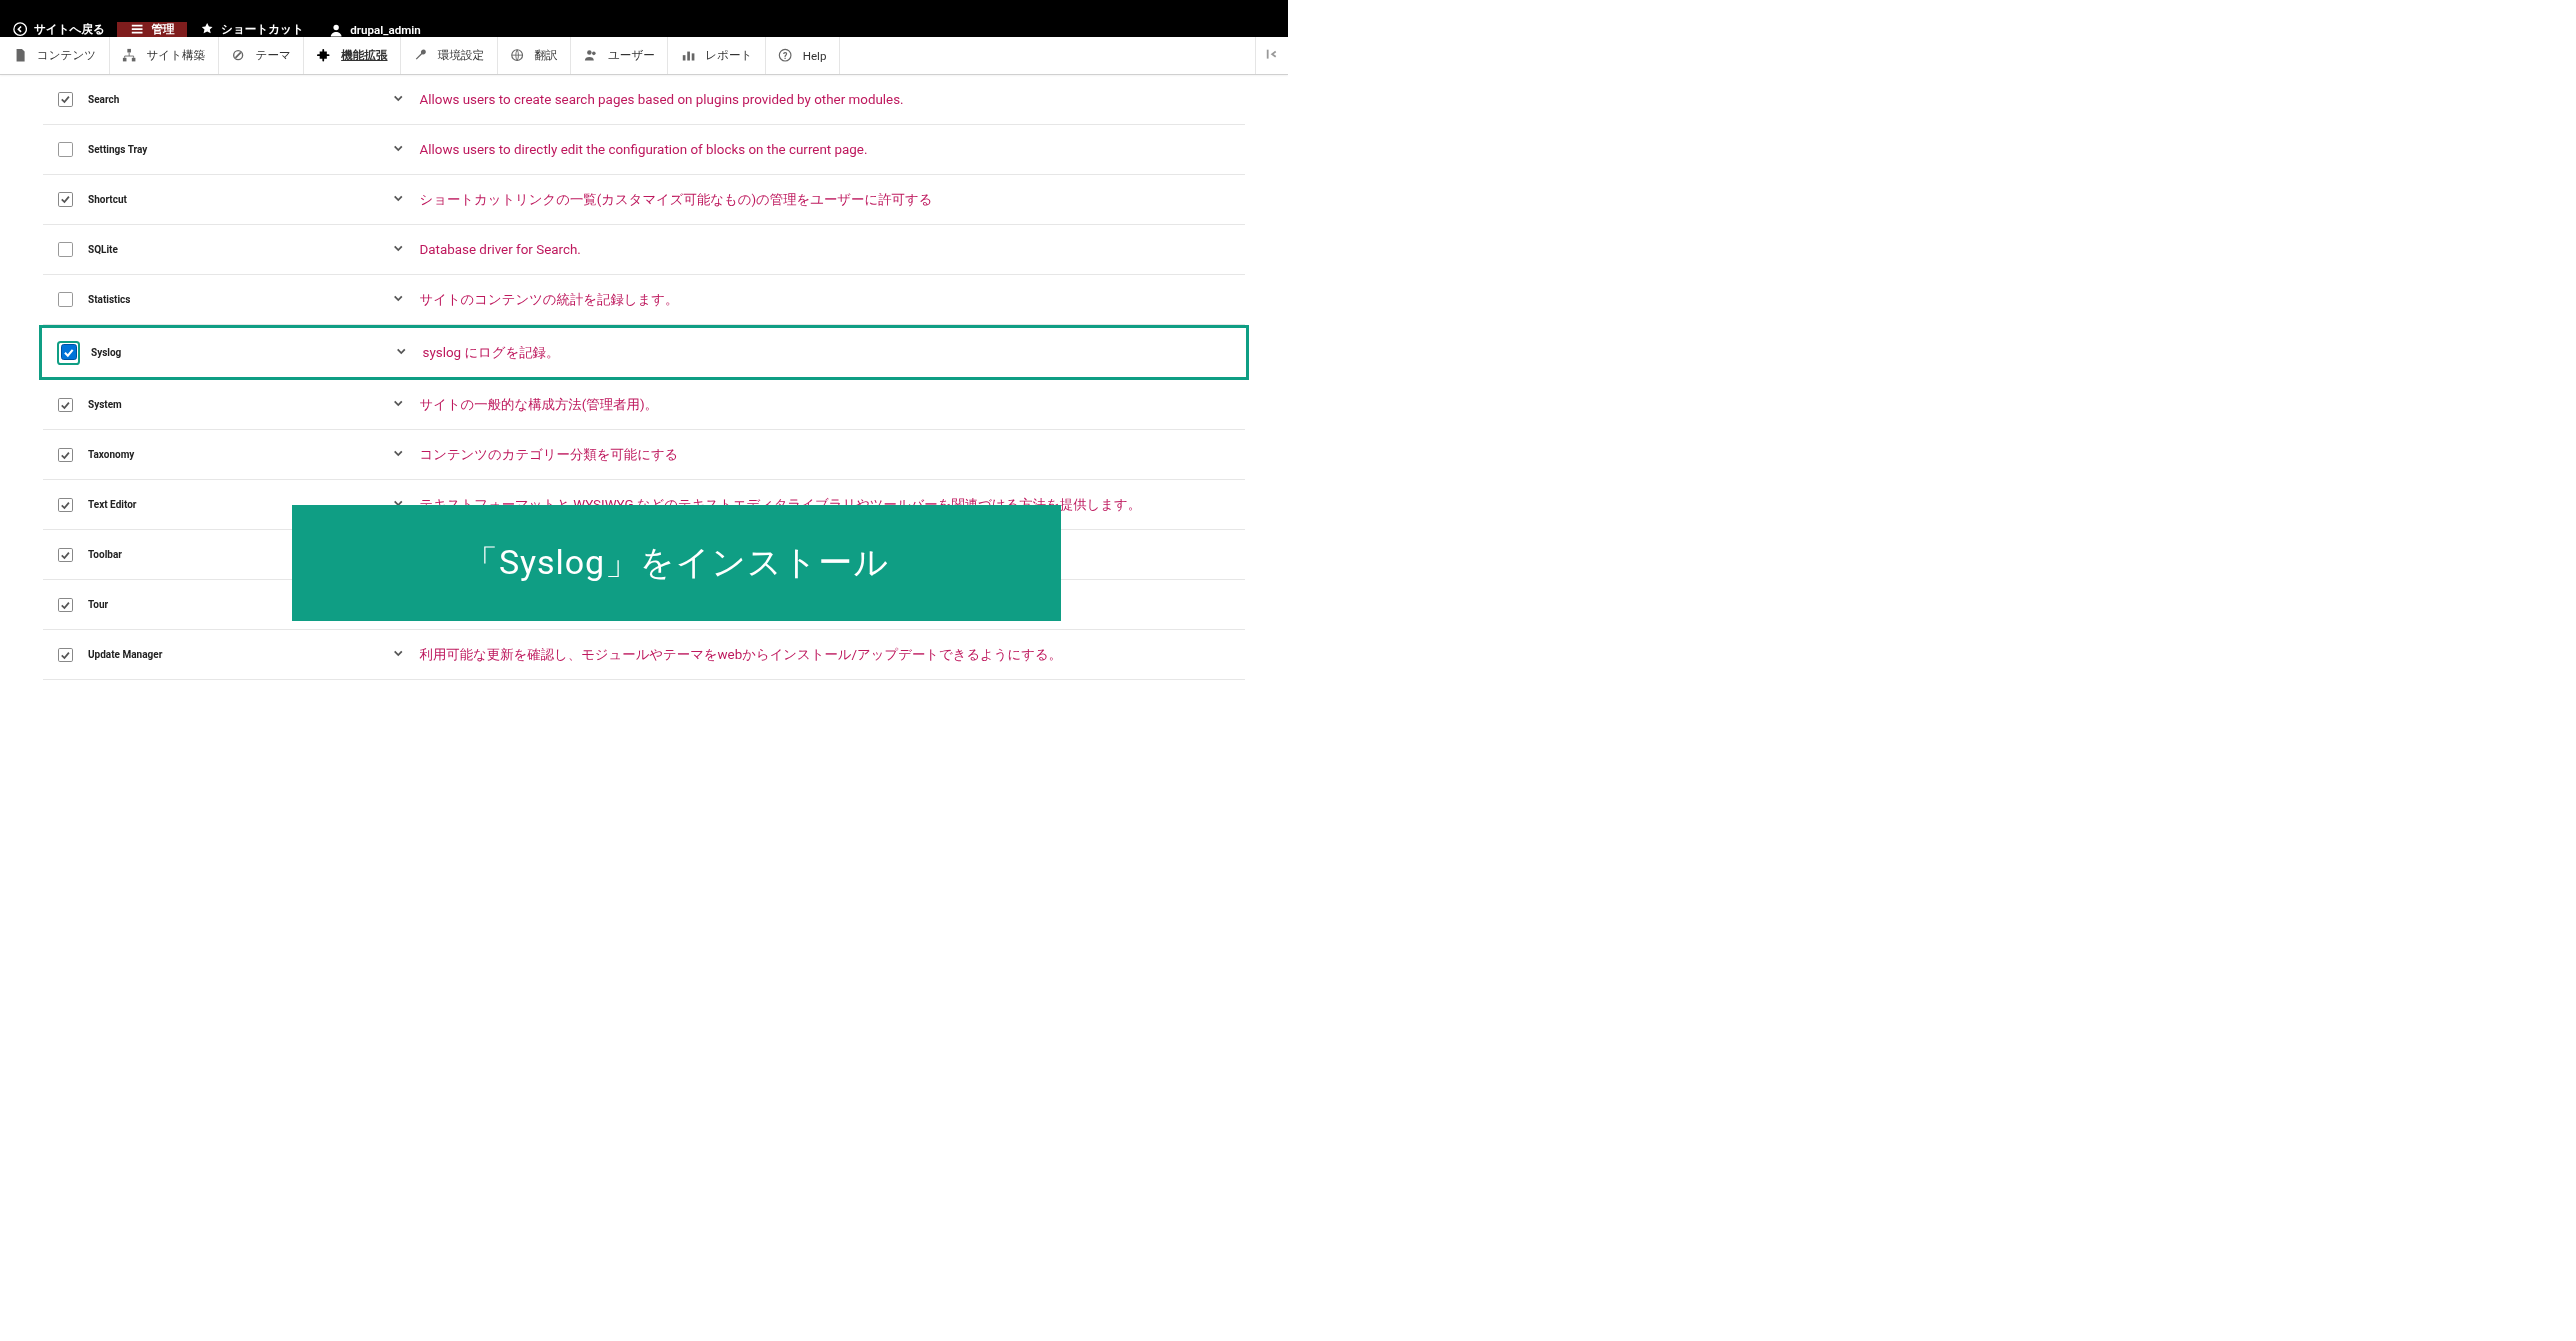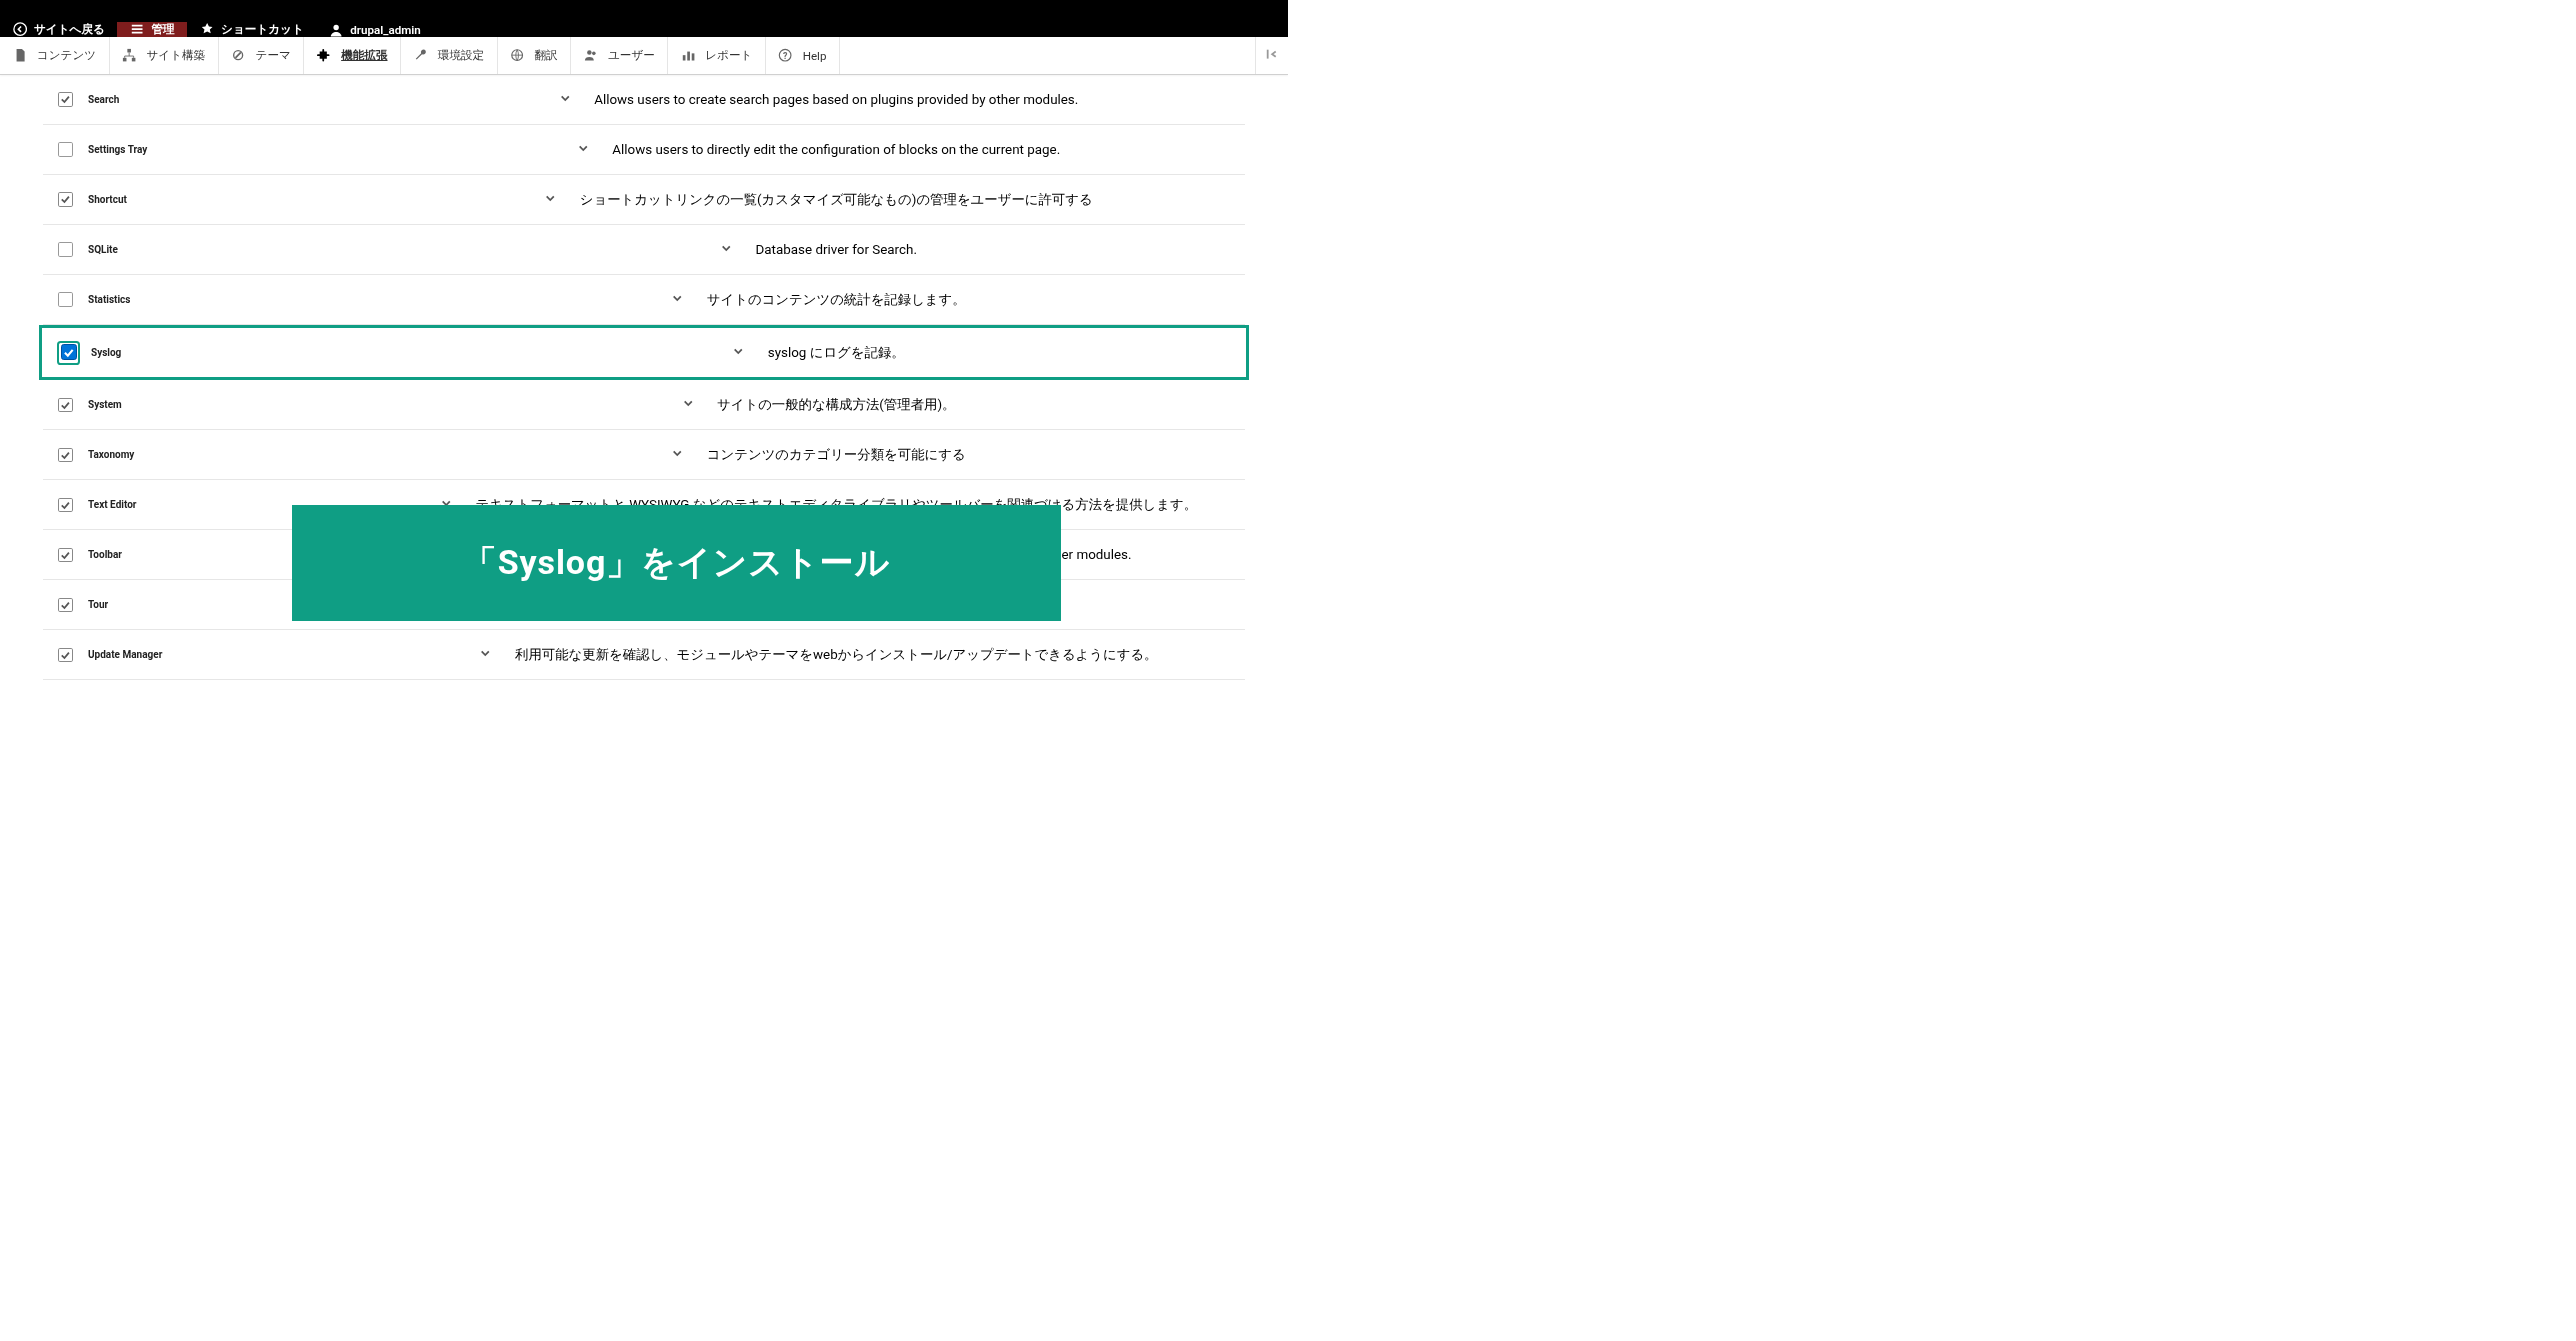--- a/index.html
+++ b/index.html
@@ -84,24 +84,23 @@
     }
     .mod-name {
       width: 304px;
       font-weight: 700;
       font-size: 10px;
     }
     .mod-desc {
       flex: 1;
       display: flex;
       align-items: center;
-      gap: 23px;
+      gap: 15px;
       font-size: 13.4px;
-      color: #000000;
-      justify-content: center;
+      color: #be185d;
     }
     .chev-icon { color: #555; flex-shrink: 0; }
     
     .cb {
       width: 14.3px;
       height: 14.3px;
       border: 0.9px solid #999;
       border-radius: 1.8px;
       background: #fff;
       display: inline-flex;
@@ -140,21 +139,21 @@
       left: 292px;
       top: 505px;
       width: 769px;
       height: 116px;
       background: #0f9e84;
       color: #fff;
       display: flex;
       align-items: center;
       justify-content: center;
       font-size: 34px;
-      font-weight: 700;
+      font-weight: 400;
       letter-spacing: 0.9px;
     }
   </style>
 </head>
 <body>
 
 <div class="topbar">
   <div class="topbar-item">
     <span class="topbar-icon">
       <svg width="14.3" height="14.3" viewBox="0 0 16 16">

